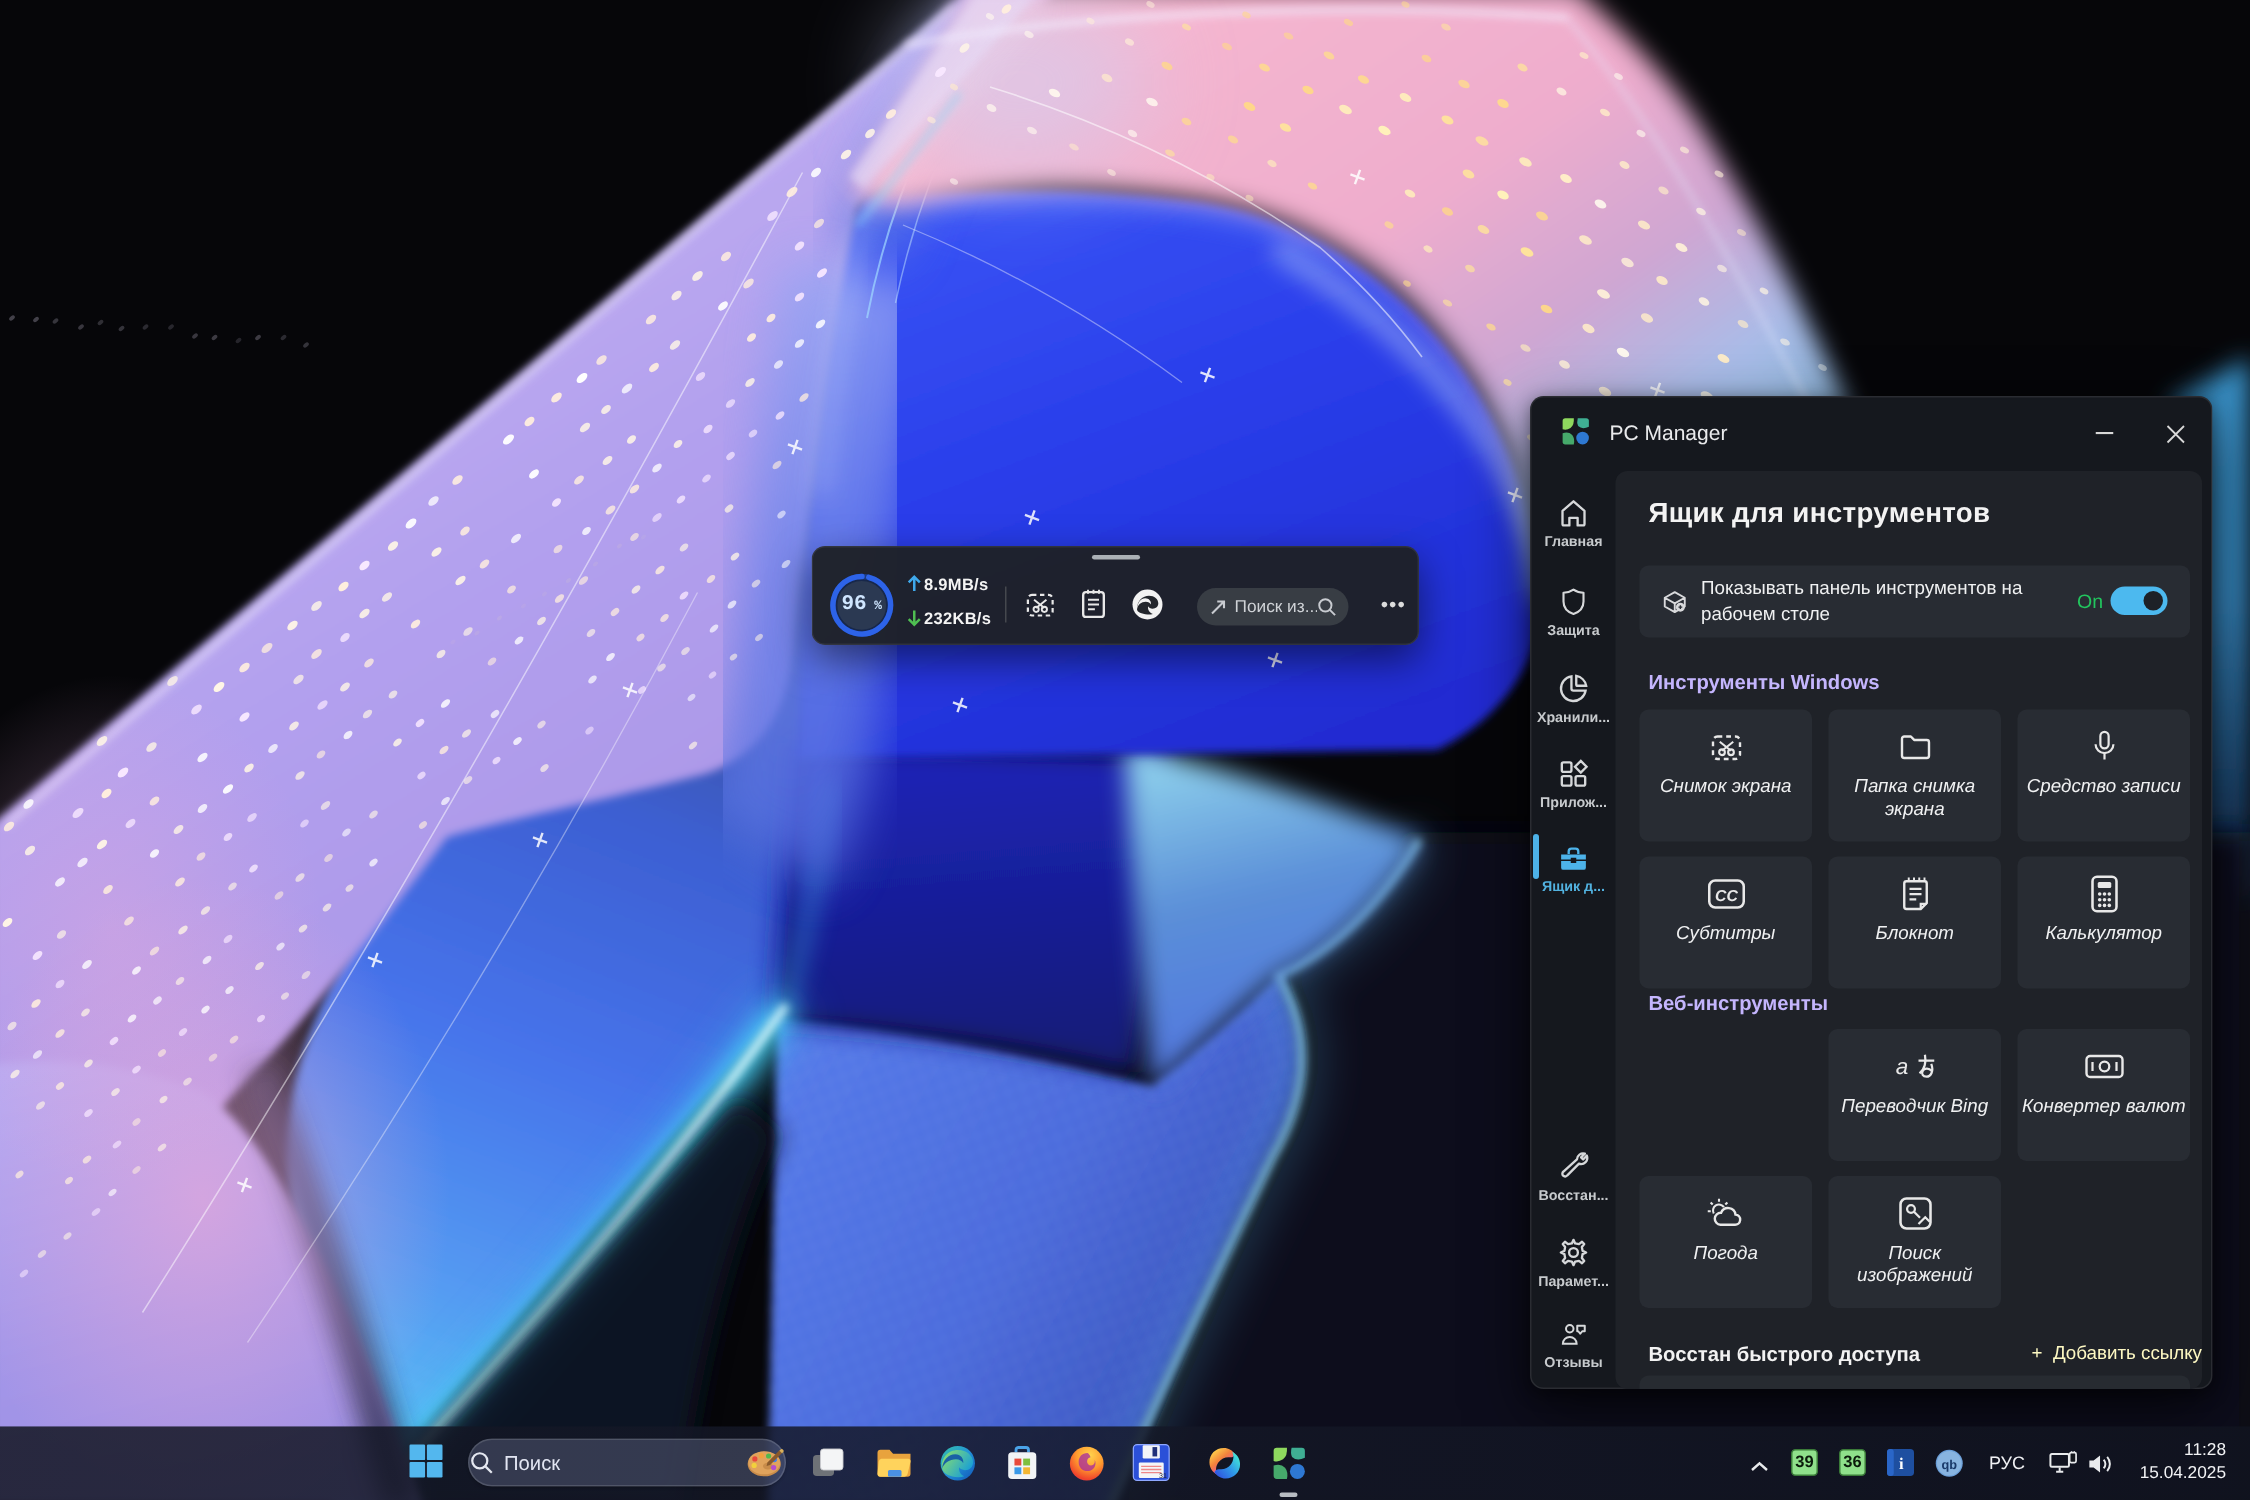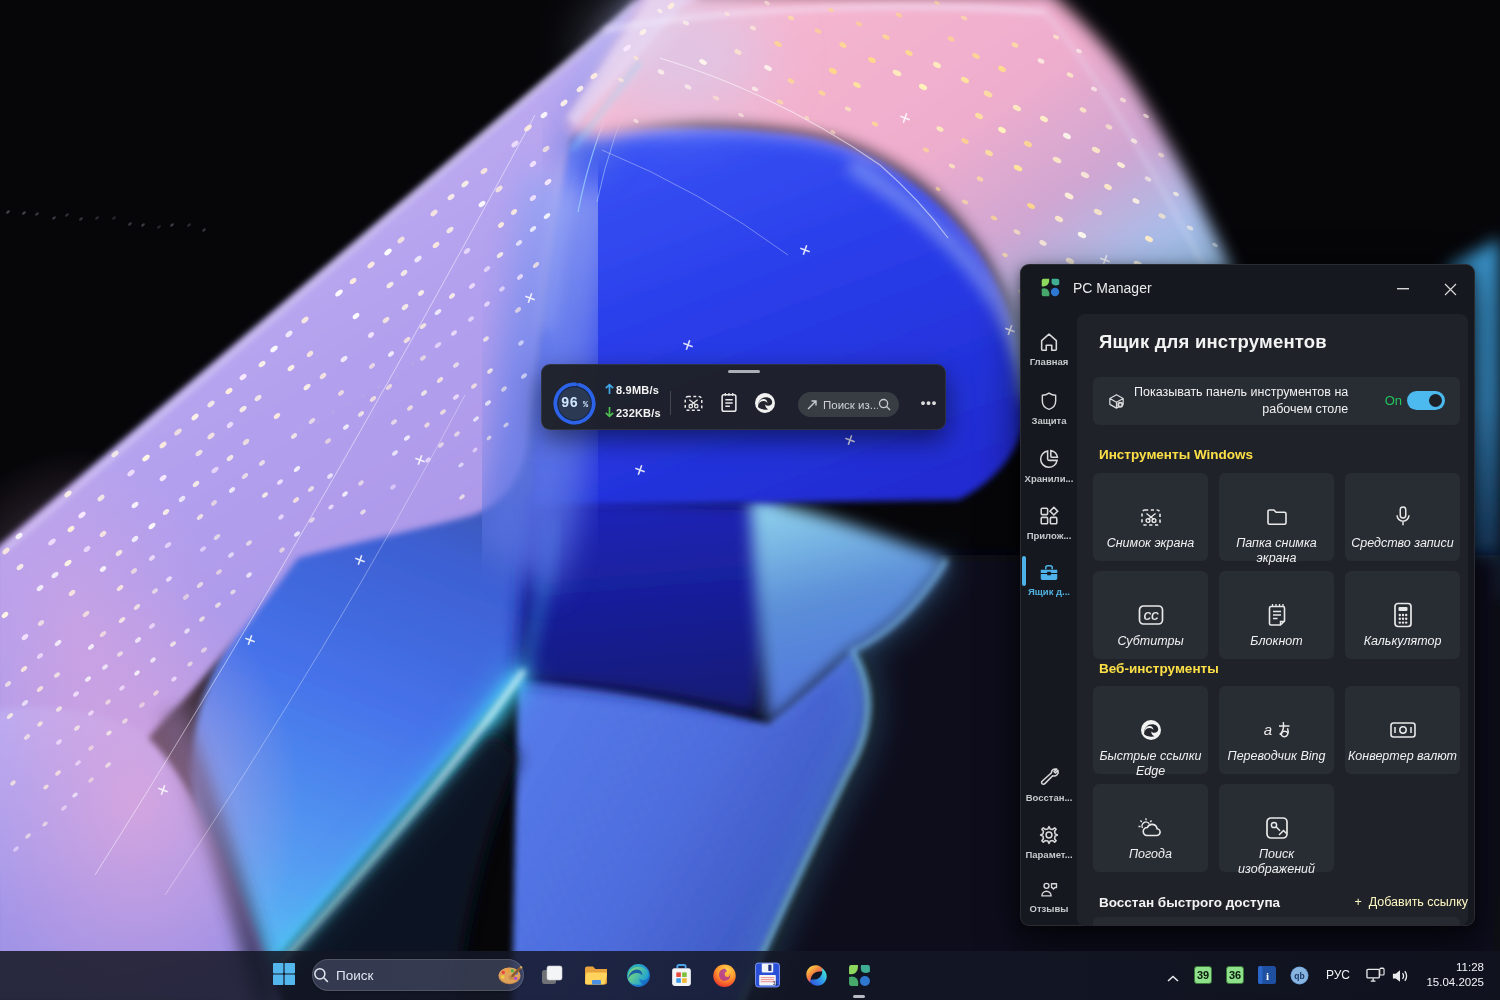--- a/index.html
+++ b/index.html
@@ -32,27 +32,27 @@
 #wside{position:absolute;left:0;top:49px;width:56px;bottom:0;}
 .sitem{position:absolute;left:0;width:56px;text-align:center;color:#cdd0d3;}
 .sitem svg{display:block;margin:0 auto;}
 .sitem .sl{display:block;font-size:9.5px;margin-top:3px;color:#c7cacd;white-space:nowrap;font-weight:bold;}
 .sitem.sel .sl{color:#52b2e0;}
 #selbar{position:absolute;left:1px;width:3.5px;border-radius:2px;background:#4db2e8;}
 #panel{position:absolute;left:56px;top:49px;width:391px;height:612px;background:#1f2228;border-radius:8px;overflow:hidden;}
 #panel h1{position:absolute;left:22px;top:17px;font-size:18.5px;color:#f3f3f3;font-weight:bold;letter-spacing:0.2px;}
 #togglecard{position:absolute;left:16px;top:63px;width:367px;height:48px;background:#282c33;border-radius:6px;}
 #togglecard .ic{position:absolute;left:13px;top:14px;}
-#togglecard .tx{position:absolute;left:41px;top:7px;font-size:12.5px;line-height:17px;color:#f0f1f2;text-align:right;}
+#togglecard .tx{position:absolute;left:41px;top:7px;font-size:12.5px;line-height:17px;color:#f0f1f2;}
 #togglecard .on{position:absolute;right:58px;top:16px;font-size:13px;color:#22c55e;}
 #toggle{position:absolute;right:15px;top:14px;width:38px;height:19px;background:#4cb9ef;border-radius:10px;}
 #toggle .knob{position:absolute;right:3px;top:3px;width:13px;height:13px;border-radius:7px;background:#1d2127;}
-.sect{position:absolute;left:22px;font-size:13.5px;font-weight:bold;color:#fde047;}
+.sect{position:absolute;left:22px;font-size:13.5px;font-weight:bold;color:#c4b5fd;}
 .tile{position:absolute;width:115px;height:88px;background:#282c33;border-radius:6px;text-align:center;font-style:italic;}
-.tile .ti{margin-top:31px;height:26px;display:flex;align-items:center;justify-content:center;}
+.tile .ti{margin-top:12px;height:26px;display:flex;align-items:center;justify-content:center;}
 .tile .tl{margin-top:6px;font-size:12.5px;line-height:14.5px;color:#f0f1f2;}
 #qlink{position:absolute;left:22px;top:581px;font-size:13.5px;font-weight:bold;color:#f2f2f2;}
 #addlink{position:absolute;right:0;top:581px;font-size:12.5px;color:#fef9c3;}
 #partcard{position:absolute;left:16px;top:603px;width:367px;height:14px;background:#272b31;border-radius:6px 6px 0 0;}
 
 #task{position:absolute;left:0;top:951px;width:1500px;height:49px;background:rgba(17,20,33,0.8);}
 #task:before{content:"";position:absolute;inset:0;background:linear-gradient(90deg,rgba(20,24,34,0.25),rgba(28,34,58,0.25) 40%,rgba(16,20,30,0.3));}
 #start{position:absolute;left:272px;top:11px;width:24px;height:24px;}
 #sbox{position:absolute;left:312px;top:8px;width:212px;height:32px;border-radius:17px;background:rgba(140,150,190,0.28);border:1px solid rgba(255,255,255,0.14);display:flex;align-items:center;box-shadow:0 1px 2px rgba(0,0,0,0.2);}
 #sbox .stx{color:#e2e5f2;font-size:13.5px;margin-left:7px;flex:1;}
@@ -811,30 +811,20 @@
                 <circle cx="14.2" cy="16.8" r="1.2"></circle>
                 <circle cx="7.8" cy="20.6" r="1.2"></circle>
                 <circle cx="11" cy="20.6" r="1.2"></circle>
                 <circle cx="14.2" cy="20.6" r="1.2"></circle>
               </g>
             </svg>
           </div>
           <div class="tl">Калькулятор</div>
         </div>
   <div class="sect" style="top:347px;text-align:right;">Веб-инструменты</div>
-  <div class="tile" style="left:16px;top:372px;">
-          <div class="ti">
-            <svg width="24" height="24" viewBox="0 0 24 24">
-              <circle cx="12" cy="12" r="10" fill="#f2f2f2"></circle>
-              <path d="M5 15.2 C5 9.6 8.8 6.2 13 6.2 C16.6 6.2 19.2 8.4 19.2 11.2 C19.2 13.4 17.6 14.8 15.4 14.8 C14 14.8 12.9 14.2 12.4 13.2 C12 15.5 13.4 17.6 15.6 18.3 C14.5 18.7 13.2 18.8 12 18.7 C8 18.3 5 17 5 15.2 Z" fill="#23262c"></path>
-              <path d="M5 15.2 C5.5 12 7.9 10.1 10.8 10.1 C12.5 10.1 13.8 10.9 14.3 12 C14.6 9.9 13 7.9 10.5 7.9 C7.5 7.9 5.1 11 5 15.2 Z" fill="#f2f2f2"></path>
-            </svg>
-          </div>
-          <div class="tl">Быстрые ссылки<br>Edge</div>
-        </div>
   <div class="tile" style="left:142px;top:372px;">
           <div class="ti">
             <svg width="30" height="24" viewBox="0 0 30 24">
               <text x="6" y="17" font-family="Liberation Sans" font-size="15" fill="#e8e8e8" text-anchor="middle">a</text>
               <g stroke="#e8e8e8" stroke-width="1.5" fill="none">
                 <path d="M17 8 h10.5 M21.3 4.2 c0.8 4.5 -0.2 9.5 -3.6 12.4 M25.5 10.2 c1.8 4.8 -0.2 8.6 -3.2 8.6 c-2.4 0 -3.5 -1.8 -2.6 -3.7 c1 -2.1 4.2 -2.4 6 -0.3"></path>
               </g>
             </svg>
           </div>
           <div class="tl">Переводчик Bing</div>

